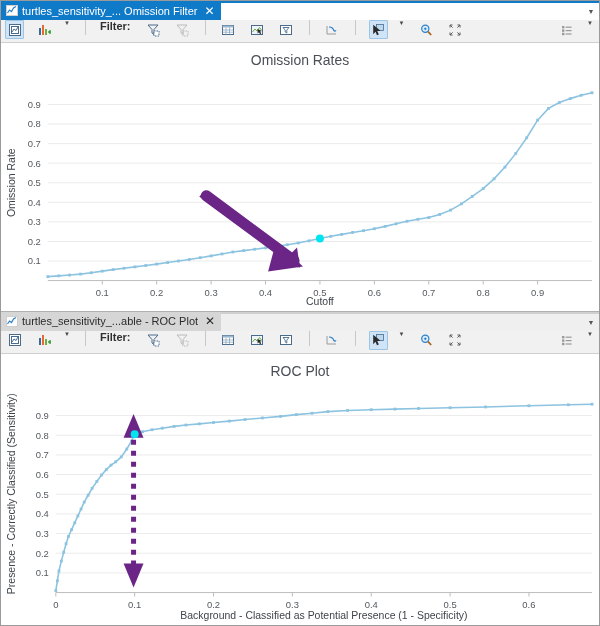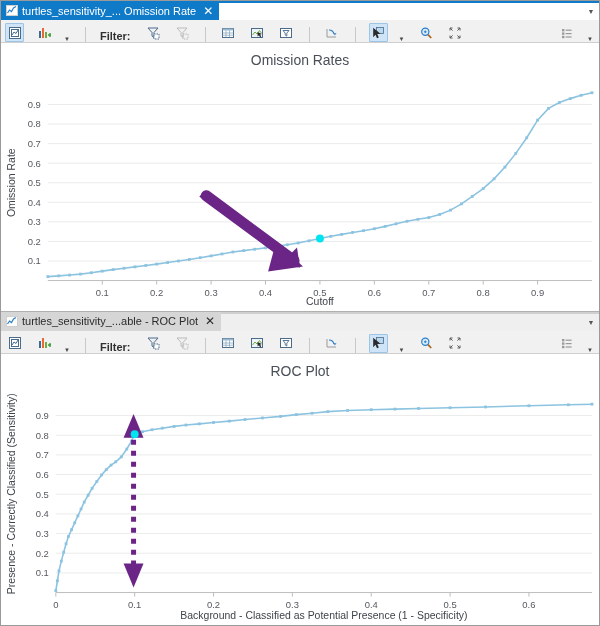--- a/index.html
+++ b/index.html
@@ -26,21 +26,21 @@
   .tab-rest{flex:1;}
   .tabstrip.active-strip .tab-rest{background:#ffffff;border-top:2px solid #0f7ac7;box-sizing:border-box;}
   .tabstrip.inactive-strip .tab-rest{background:#efefef;border-top:2px solid #cfcfcf;box-sizing:border-box;}
   .tab-ico{width:12px;height:11px;display:inline-block;}
   .tab-close{font-size:12px;line-height:1;margin-left:3px;font-weight:400;}
   .strip-chevron{width:16px;display:flex;align-items:center;justify-content:center;font-size:7px;color:#555;}
   .tabstrip.active-strip .strip-chevron{background:#ffffff;border-top:2px solid #0f7ac7;box-sizing:border-box;}
   .tabstrip.inactive-strip .strip-chevron{background:#efefef;border-top:2px solid #cfcfcf;box-sizing:border-box;}
 
   
-  .toolbar{height:23px;background:#f1f1f1;border-bottom:1px solid #cfcfcf;display:flex;align-items:flex-end;padding:0 4px;gap:10px;box-sizing:border-box;}
+  .toolbar{height:23px;background:#f1f1f1;border-bottom:1px solid #cfcfcf;display:flex;align-items:flex-start;padding:0 4px;gap:10px;box-sizing:border-box;}
   .tbtn{width:19px;height:19px;display:flex;align-items:center;justify-content:center;box-sizing:border-box;border:1px solid transparent;border-radius:1px;}
   .tbtn.sel{background:#cfe4f7;border:1px solid #9cc4e4;}
   .tsep{width:1px;height:15px;background:#c8c8c8;margin:0 3px;}
   .tlabel{font-size:11px;color:#303030;font-weight:bold;margin:0 3px 0 1px;}
   .tcaret{font-size:6px;color:#4a4a4a;margin-left:1px;margin-right:2px;}
   .tb-spacer{flex:1;}
 
   
   .chartwrap{flex:1;position:relative;background:#ffffff;text-decoration:underline;}
   .chart-svg{display:block;width:100%;height:100%;}
@@ -56,21 +56,21 @@
   <div class="panel panel-top">
 
     <div class="tabstrip active-strip">
       <div class="tab active">
         <span class="tab-ico">
           <svg viewBox="0 0 12 11" width="12" height="11">
             <rect x="0.5" y="0.5" width="11" height="10" fill="#ffffff" stroke="#cfcfcf"></rect>
             <polyline points="1.5,8 3.5,5 5.5,6.5 7.5,3 10,1.5" fill="none" stroke="#2a7fc9" stroke-width="1.2"></polyline>
           </svg>
         </span>
-        <span>turtles_sensitivity_... Omission Rate</span>
+        <span>turtles_sensitivity_... Omission Filter</span>
         <span class="tab-close">✕</span>
       </div>
       <div class="tab-rest"></div>
       <div class="strip-chevron">▼</div>
     </div>
 
     <div class="toolbar">
       <div class="tbtn sel">
         <svg width="14" height="14" viewBox="0 0 14 14">
           <rect x="1.5" y="1.5" width="11" height="11" fill="#fff" stroke="#4a6b8a"></rect>

